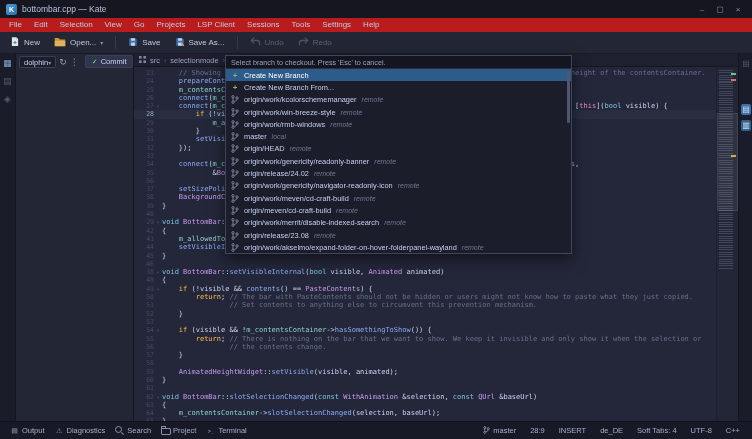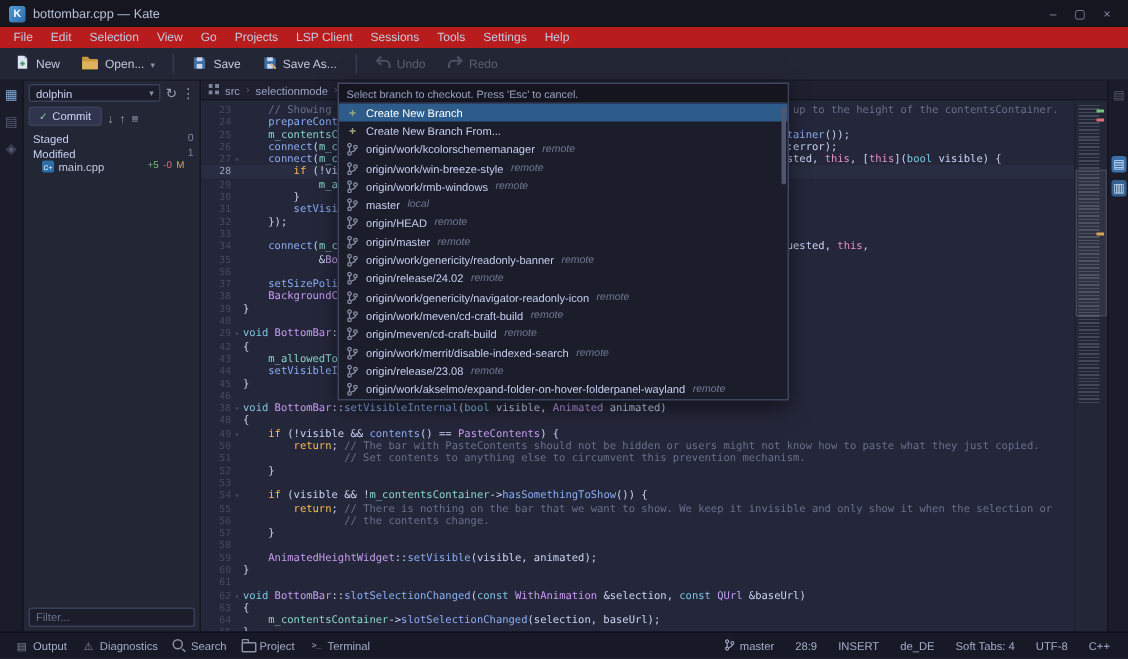--- a/index.html
+++ b/index.html
@@ -25,21 +25,21 @@
 .tb-sep{width:1px;height:13px;background:#353a50;margin:0 4px}
 .tb-chev{font-size:6px;color:#8a90a8}
 
 
 .main{position:absolute;top:54px;left:0;width:752px;height:367px;display:flex}
 .left-strip{width:16px;background:#1b1c2a;border-right:1px solid #14151e;display:flex;flex-direction:column;align-items:center;padding-top:4px;gap:8px}
 .strip-ico{font-size:9px;color:#565b73;line-height:10px}
 .strip-ico.active{color:#7da7d4}
 
 
-.project-panel{width:118px;background:#232634;border-right:1px solid #15161f;display:flex;flex-direction:column;font-size:7.5px;color:#c3cadf}
+.project-panel{width:118px;background:#232634;border-right:1px solid #15161f;display:flex;font-size:7.5px;color:#c3cadf}
 .proj-row1{display:flex;align-items:center;gap:3px;padding:2px 3px;height:16px}
 .combo{flex:1;display:flex;align-items:center;justify-content:space-between;background:#1b1d2b;border:1px solid #3a3f58;border-radius:2px;height:12px;padding:0 4px;color:#cad3f5}
 .combo .chev{font-size:6px;color:#8a90a8}
 .mini-ico{color:#9aa0b5;font-size:9px;line-height:10px}
 .proj-row2{display:flex;align-items:flex-end;gap:4px;padding:1px 3px;height:15px}
 .commit-btn{display:flex;align-items:center;gap:3px;background:#30354d;border:1px solid #3a3f58;border-radius:2px;padding:1px 6px;color:#cad3f5}
 .commit-check{color:#8bd5a0;font-size:7px}
 .git-ico{color:#9aa0b5;font-size:8px}
 .tree{margin-top:2px}
 .tree-row{display:flex;align-items:center;height:10px;padding:0 4px 0 6px}
@@ -87,21 +87,21 @@
 .mm-mark.a{top:88px;background:#d8a657}
 
 
 .right-strip{width:14px;background:#1b1c2a;border-left:1px solid #14151e;position:relative;flex:0 0 auto}
 .rs-ico{position:absolute;left:2px;width:10px;height:11px;border-radius:2px;display:flex;align-items:center;justify-content:center;font-size:8px}
 .rs-ico.dim{color:#565b73;top:4px}
 .rs-ico.blue1{top:50px;color:#cfe3f5;background:#3d6fa8}
 .rs-ico.blue2{top:66px;color:#cfe3f5;background:#35618f}
 
 
-.popup{position:absolute;left:225px;top:55px;width:301px;background:#1b1d2b;border:1px solid #3f4460;box-shadow:0 5px 14px rgba(0,0,0,.55);z-index:10}
+.popup{position:absolute;left:225px;top:55px;width:347px;background:#1b1d2b;border:1px solid #3f4460;box-shadow:0 5px 14px rgba(0,0,0,.55);z-index:10}
 .popup-title{height:13px;line-height:13px;background:#14151f;border-bottom:1px solid #2a2e42;color:#9aa3c2;font-size:7.2px;padding-left:5px;white-space:nowrap}
 .p-row{display:flex;align-items:center;height:12.3px;padding-left:5px;gap:5px;font-size:7.4px;color:#c6cff0;white-space:nowrap}
 .p-row.selected{background:#2d5c8a;color:#fff}
 .p-plus{width:8px;text-align:center;color:#9aa878;font-weight:bold;font-size:8px}
 .p-branch{width:8px;display:flex;align-items:center;justify-content:center}
 .p-tag{font-style:italic;color:#717791;font-size:7px}
 .p-tag:empty{display:none}
 .p-scroll{position:absolute;top:15px;right:1px;width:3px;height:52px;background:#50566e;border-radius:1.5px}
 
 
@@ -593,33 +593,20 @@
         <div class="p-row branch">
 
           <span class="p-branch">
             <svg width="8" height="9" viewBox="0 0 16 18">
               <circle cx="4" cy="3.5" r="2.3" fill="none" stroke="#8a91a8" stroke-width="1.7"></circle>
               <circle cx="4" cy="14.5" r="2.3" fill="none" stroke="#8a91a8" stroke-width="1.7"></circle>
               <circle cx="12" cy="6" r="2.3" fill="none" stroke="#8a91a8" stroke-width="1.7"></circle>
               <path d="M4 6v6M12 8.5c0 3.2-3.2 3.4-5.5 4.2" fill="none" stroke="#8a91a8" stroke-width="1.7"></path>
             </svg>
           </span>
-          <span class="p-label">origin/master</span>
-          <span class="p-tag">remote</span>
-        </div>
-        <div class="p-row branch">
-
-          <span class="p-branch">
-            <svg width="8" height="9" viewBox="0 0 16 18">
-              <circle cx="4" cy="3.5" r="2.3" fill="none" stroke="#8a91a8" stroke-width="1.7"></circle>
-              <circle cx="4" cy="14.5" r="2.3" fill="none" stroke="#8a91a8" stroke-width="1.7"></circle>
-              <circle cx="12" cy="6" r="2.3" fill="none" stroke="#8a91a8" stroke-width="1.7"></circle>
-              <path d="M4 6v6M12 8.5c0 3.2-3.2 3.4-5.5 4.2" fill="none" stroke="#8a91a8" stroke-width="1.7"></path>
-            </svg>
-          </span>
           <span class="p-label">origin/work/genericity/readonly-banner</span>
           <span class="p-tag">remote</span>
         </div>
         <div class="p-row branch">
 
           <span class="p-branch">
             <svg width="8" height="9" viewBox="0 0 16 18">
               <circle cx="4" cy="3.5" r="2.3" fill="none" stroke="#8a91a8" stroke-width="1.7"></circle>
               <circle cx="4" cy="14.5" r="2.3" fill="none" stroke="#8a91a8" stroke-width="1.7"></circle>
               <circle cx="12" cy="6" r="2.3" fill="none" stroke="#8a91a8" stroke-width="1.7"></circle>

